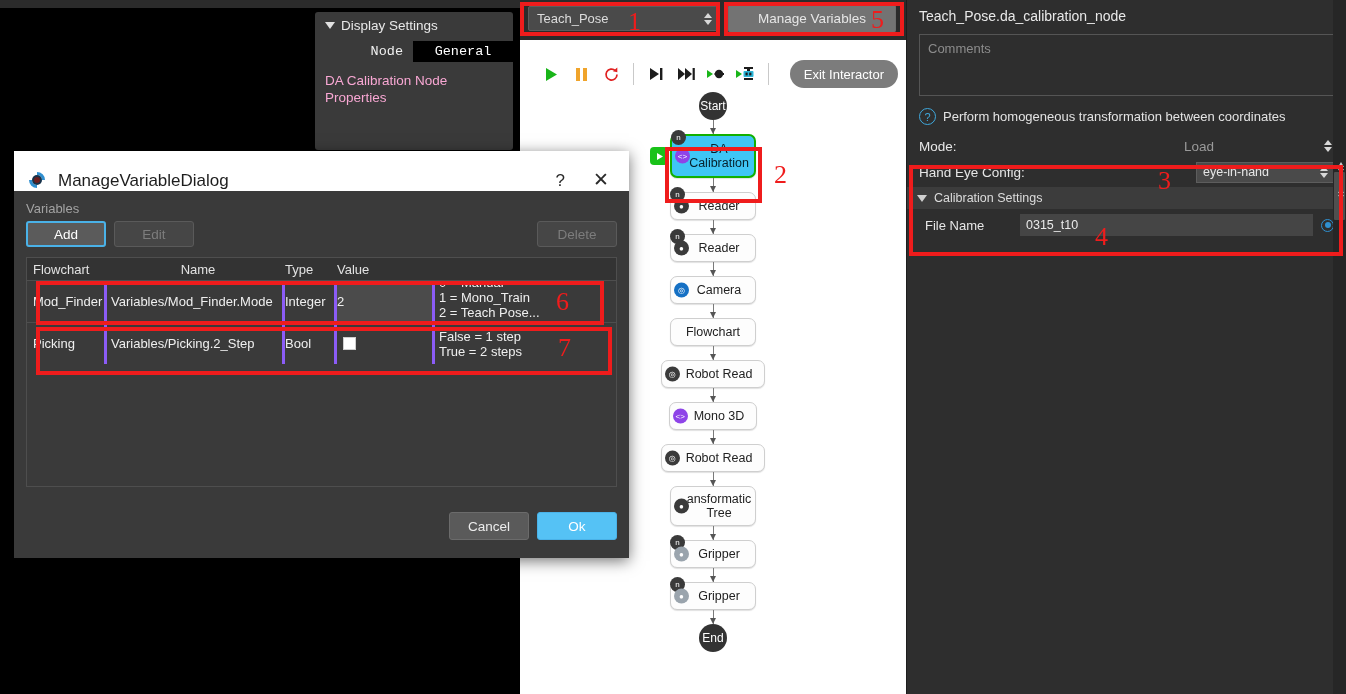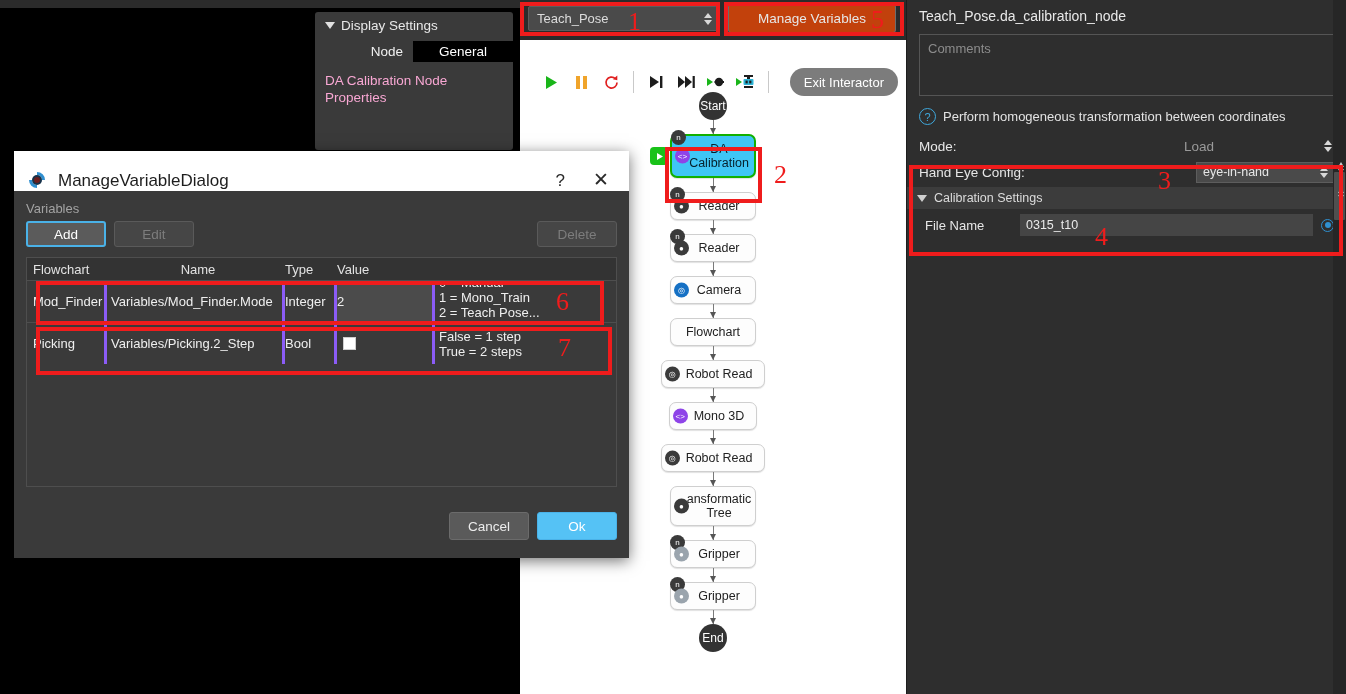--- a/index.html
+++ b/index.html
@@ -20,21 +20,21 @@
   #display-settings {
     position: absolute; left: 315px; top: 12px; width: 198px; height: 138px;
     background: #3a3a3a; border-radius: 3px;
   }
   #ds-header {
     display: flex; align-items: center; gap: 6px;
     padding: 6px 8px 2px 10px; color: #e8e8e8; font-size: 13.5px;
   }
   .tri-down { width: 0; height: 0; border-left: 5px solid transparent;
     border-right: 5px solid transparent; border-top: 7px solid #e0e0e0; }
-  #ds-row { display: flex; align-items: center; padding: 6px 0 4px 0; }
+  #ds-row { display: flex; align-items: center; padding: 6px 0 4px 0; font-family: Liberation Mono, monospace; }
   #ds-node-label { width: 98px; text-align: right; color: #f0f0f0; font-size: 13.5px; padding-right: 10px;}
   #ds-general { background: #000; color: #fff; font-size: 13.5px;
     padding: 3px 14px 3px 14px; width: 100px; text-align: center; }
   #ds-link { color: #f9a8d4; font-size: 13.5px; line-height: 17px;
     padding: 6px 0 0 10px; }
 
   
   #topbar { position: absolute; left: 520px; top: 0px; width: 386px; height: 40px;
     background: #2b2b2b; }
   #flowchart-select-wrap { position: absolute; left: 8px; top: 6px; width: 192px; height: 25px; }
@@ -44,29 +44,29 @@
     display: flex; align-items: center; padding: 0 8px; position: relative;
   }
   .spin-arrows { position: absolute; right: 7px; top: 50%; transform: translateY(-50%);
     display: flex; flex-direction: column; gap: 2px; align-items: center; }
   .spin-arrows i { display: block; width: 0; height: 0; border-left: 4px solid transparent;
     border-right: 4px solid transparent; }
   .spin-arrows i.up { border-bottom: 5px solid #d8d8d8; }
   .spin-arrows i.dn { border-top: 5px solid #d8d8d8; }
   #manage-vars-btn {
     position: absolute; left: 208px; top: 4px; width: 168px; height: 29px;
-    background: #c2410c; border: 1px solid #6d6d6d; border-radius: 3px;
+    background: #737373; border: 1px solid #6d6d6d; border-radius: 3px;
     color: #e6e6e6; font-size: 13.5px; display: flex; align-items: center;
     justify-content: center;
   }
 
   
   #flow-canvas { position: absolute; left: 520px; top: 40px; width: 386px; height: 654px;
     background: #ffffff; }
-  #toolbar { position: absolute; left: 0; top: 16px; width: 386px; height: 52px;
+  #toolbar { position: absolute; left: 0; top: 8px; width: 386px; height: 52px;
     display: flex; align-items: center; gap: 0px; padding-left: 16px; }
   .tb-btn { width: 30px; height: 30px; display: flex; align-items: center;
     justify-content: center; }
   .tb-sep { width: 1px; height: 22px; background: #c9c9c9; margin: 0 7px; }
   #exit-interactor {
     position: absolute; right: 8px; top: 12px; height: 28px; padding: 0 14px;
     background: #7c7c7c; border-radius: 14px; color: #ffffff; font-size: 13px;
     display: flex; align-items: center; justify-content: center;
   }
 

